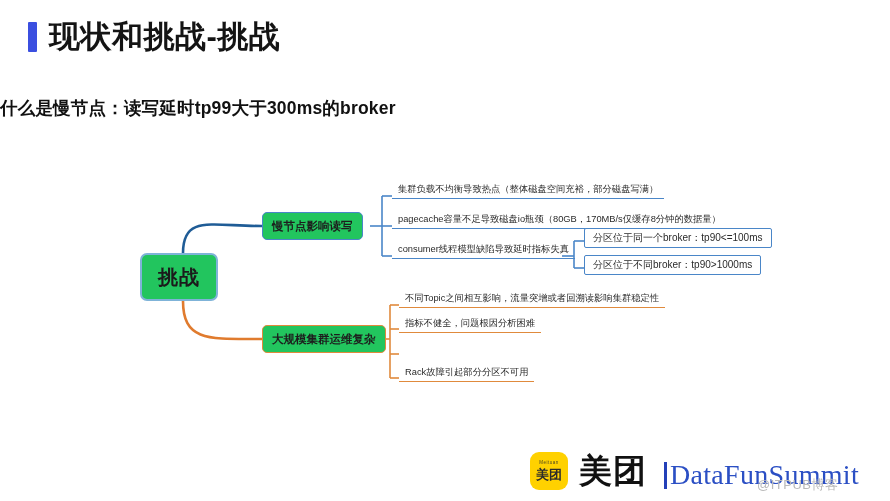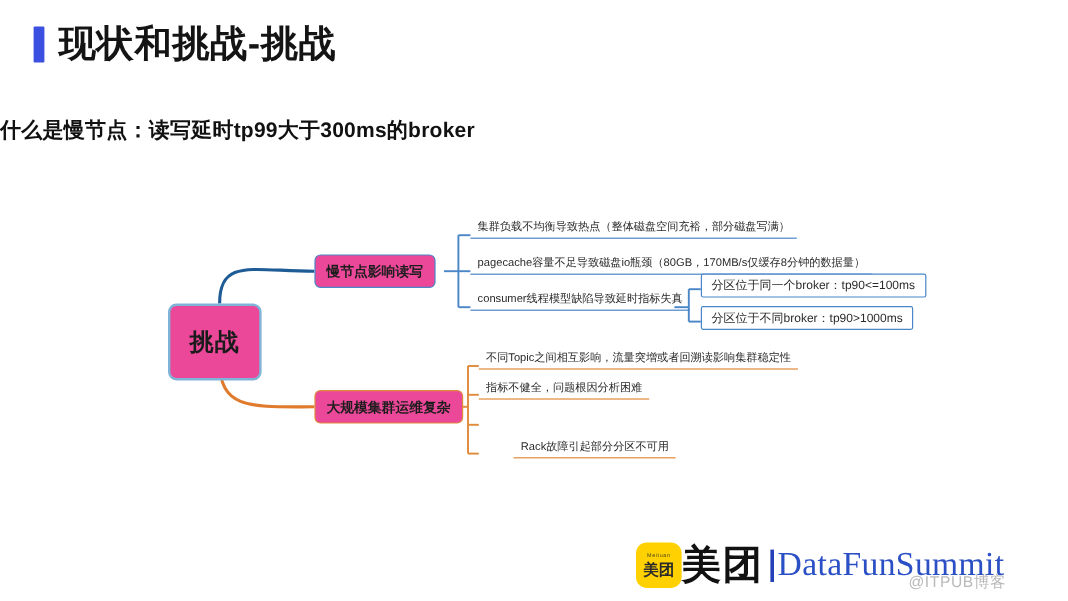--- a/index.html
+++ b/index.html
@@ -22,25 +22,25 @@
   .subtitle{
     position:absolute;left:0;right:0;top:96px;text-align:left;
     font-size:17.5px;font-weight:bold;color:#111;letter-spacing:.2px;
   }
 
   
   .map{position:absolute;left:0;top:0;width:890px;height:501px;}
   .map svg{position:absolute;left:0;top:0;width:890px;height:501px;overflow:visible;}
 
   .node{position:absolute;box-sizing:border-box;display:flex;align-items:center;
-        justify-content:center;background:#ec4899;}
+        justify-content:center;background:#22c55e;}
 
   
   .node-root{
-    left:140px;top:253px;width:78px;height:64px;
+    left:140px;top:253px;width:78px;height:48px;
     border:2.2px solid #7fb3d8;border-radius:7px;
     font-size:20px;font-weight:bold;color:#1b1b1b;letter-spacing:1px;
   }
 
   
   .node-branch{
     height:28px;border-radius:5px;font-size:11.5px;font-weight:bold;
     padding:0 9px;white-space:nowrap;
   }
   .branch-blue{left:262px;top:212px;border:1.6px solid #4a86c8;color:#1d1d1d;}
@@ -54,21 +54,21 @@
   .leaf-blue{border-bottom:1.5px solid #4a86c8;}
   .leaf-orange{border-bottom:1.5px solid #e08a3c;}
 
   
   .leaf-box{
     position:absolute;white-space:nowrap;font-size:10px;color:#2a2a2a;
     padding:2px 8px 2px 8px;box-sizing:border-box;background:#fff;
   }
 
   
-  .footer{position:absolute;left:530px;top:452px;display:flex;align-items:center;}
+  .footer{position:absolute;left:530px;top:452px;display:flex;align-items:flex-end;gap:11px;}
   .mt-mark{
     width:38px;height:38px;border-radius:9px;background:#ffd100;
     display:flex;flex-direction:column;align-items:center;justify-content:center;
     color:#2b2b2b;line-height:1;
   }
   .mt-mark .mt-small{font-size:4.5px;letter-spacing:.5px;margin-bottom:2px;opacity:.85;}
   .mt-mark .mt-cn{font-size:13px;font-weight:bold;letter-spacing:0px;}
   .mt-word{font-size:33px;font-weight:bold;color:#111;letter-spacing:1px;line-height:38px;}
   .dfs{display:flex;align-items:center;margin-left:6px;}
   .dfs-bar{width:3px;height:27px;background:#2340b8;margin-right:3px;}
@@ -134,21 +134,21 @@
 
     <div class="leaf leaf-blue" style="left:392px;top:183px;">集群负载不均衡导致热点（整体磁盘空间充裕，部分磁盘写满）</div>
     <div class="leaf leaf-blue" style="left:392px;top:213px;">pagecache容量不足导致磁盘io瓶颈（80GB，170MB/s仅缓存8分钟的数据量）</div>
     <div class="leaf leaf-blue" style="left:392px;top:243px;">consumer线程模型缺陷导致延时指标失真</div>
 
     <div class="leaf-box leaf-blue" style="left:584px;top:228px;border:1.5px solid #4a86c8;border-radius:2px;">分区位于同一个broker：tp90&lt;=100ms</div>
     <div class="leaf-box leaf-blue" style="left:584px;top:255px;border:1.5px solid #4a86c8;border-radius:2px;">分区位于不同broker：tp90&gt;1000ms</div>
 
     <div class="leaf leaf-orange" style="left:399px;top:292px;">不同Topic之间相互影响，流量突增或者回溯读影响集群稳定性</div>
     <div class="leaf leaf-orange" style="left:399px;top:317px;">指标不健全，问题根因分析困难</div>
-    <div class="leaf leaf-orange" style="left:399px;top:366px;margin-left:29px;">Rack故障引起部分分区不可用</div>
+    <div class="leaf leaf-orange" style="left:399px;top:366px;">Rack故障引起部分分区不可用</div>
   </div>
 
   <div class="footer">
     <div class="mt-mark">
       <div class="mt-small">Meituan</div>
       <div class="mt-cn">美团</div>
     </div>
     <div class="mt-word">美团</div>
     <div class="dfs">
       <div class="dfs-bar"></div>

